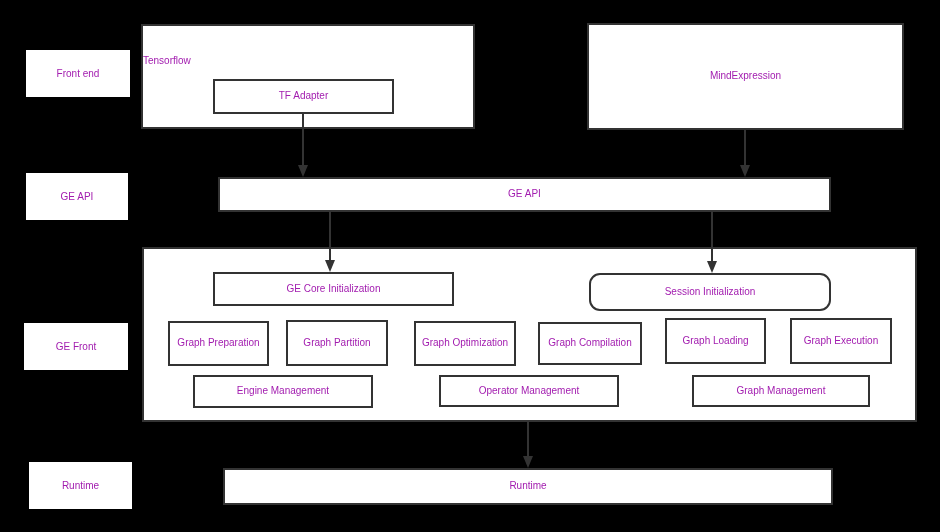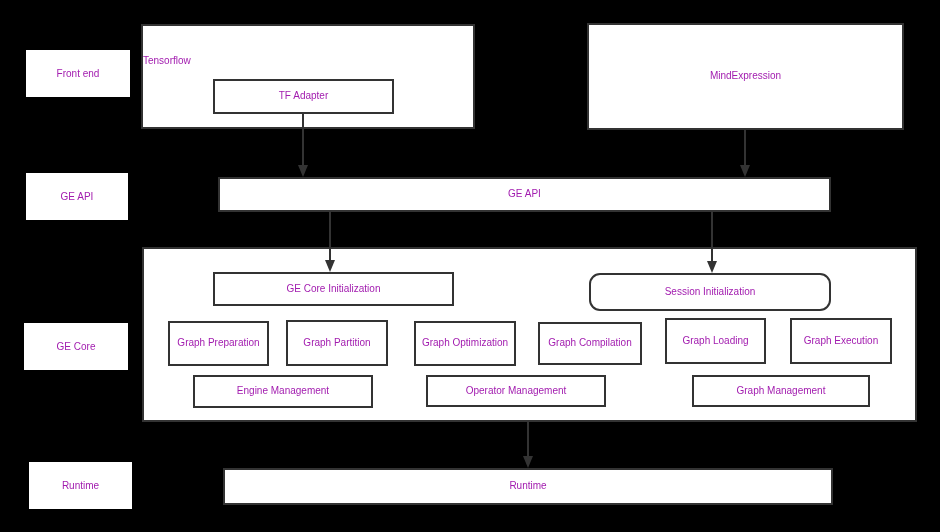--- a/index.html
+++ b/index.html
@@ -69,21 +69,21 @@
     text-align: left;
   }
 </style>
 </head>
 <body>
 
 <div id="stage">
 
   <div class="abs row-label" style="left:26px; top:50px; width:104px; height:47px;">Front end</div>
   <div class="abs row-label" style="left:26px; top:173px; width:102px; height:47px;">GE API</div>
-  <div class="abs row-label" style="left:24px; top:323px; width:104px; height:47px;">GE Core</div>
+  <div class="abs row-label" style="left:24px; top:323px; width:104px; height:47px;">GE Front</div>
   <div class="abs row-label" style="left:29px; top:462px; width:103px; height:47px;">Runtime</div>
 
   <div class="abs container-box" style="left:141px; top:24px; width:334px; height:105px;">
     <div class="tf-title">Tensorflow</div>
     <div class="abs box" style="left:70px; top:53px; width:181px; height:35px;">TF Adapter</div>
   </div>
 
   <div class="abs box" style="left:587px; top:23px; width:317px; height:107px;">MindExpression</div>
 
   <div class="abs box" style="left:218px; top:177px; width:613px; height:35px;">GE API</div>
@@ -94,21 +94,21 @@
     <div class="abs box" style="left:445px; top:24px; width:242px; height:38px;border-radius:11px;">Session Initialization</div>
 
     <div class="abs box stage-box" style="left:24px; top:72px; width:101px; height:45px;">Graph Preparation</div>
     <div class="abs box stage-box" style="left:142px; top:71px; width:102px; height:46px;">Graph Partition</div>
     <div class="abs box stage-box" style="left:270px; top:72px; width:102px; height:45px;">Graph Optimization</div>
     <div class="abs box stage-box" style="left:394px; top:73px; width:104px; height:43px;">Graph Compilation</div>
     <div class="abs box stage-box" style="left:521px; top:69px; width:101px; height:46px;">Graph Loading</div>
     <div class="abs box stage-box" style="left:646px; top:69px; width:102px; height:46px;">Graph Execution</div>
 
     <div class="abs box" style="left:49px; top:126px; width:180px; height:33px;">Engine Management</div>
-    <div class="abs box" style="left:282px; top:126px; width:180px; height:32px;">Operator Management</div>
+    <div class="abs box" style="left:295px; top:126px; width:180px; height:32px;">Operator Management</div>
     <div class="abs box" style="left:548px; top:126px; width:178px; height:32px;">Graph Management</div>
   </div>
 
   <div class="abs box" style="left:223px; top:468px; width:610px; height:37px;">Runtime</div>
 
   <div class="arrow" style="left:302px; top:114px; height:51px;"></div>
   <div class="arrow" style="left:744px; top:130px; height:35px;"></div>
   <div class="arrow" style="left:329px; top:212px; height:48px;"></div>
   <div class="arrow" style="left:711px; top:212px; height:49px;"></div>
   <div class="arrow" style="left:527px; top:422px; height:34px;"></div>

